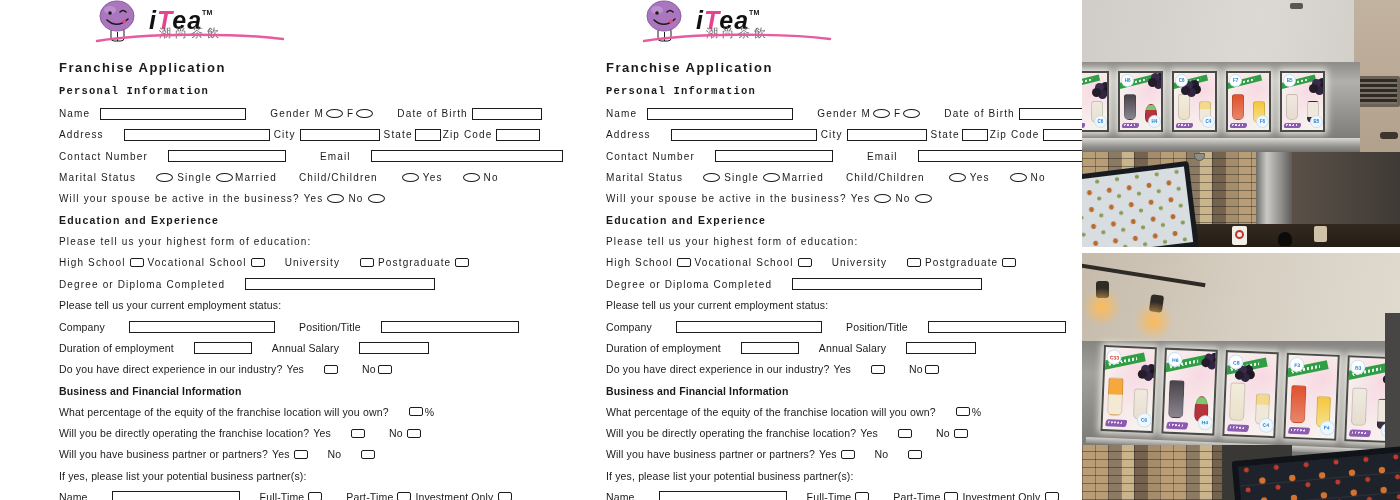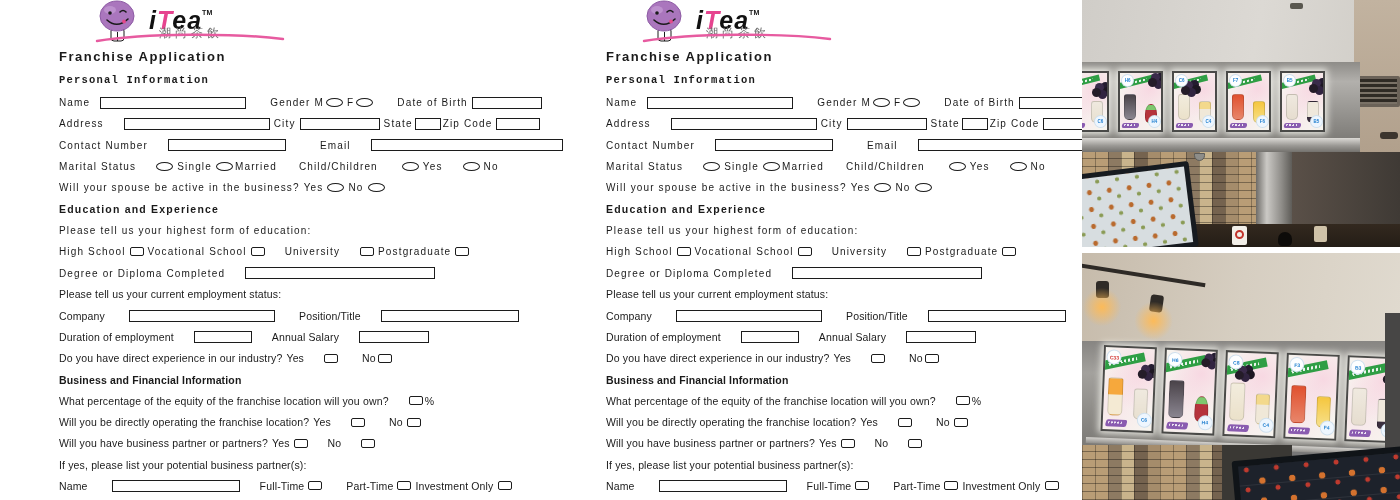--- a/index.html
+++ b/index.html
@@ -12,21 +12,21 @@
 
   .logo-wrap{position:relative;height:44px;margin-left:34px;width:220px;}
   .logo-mascot{position:absolute;left:0;top:0;}
   .brand{position:absolute;left:56px;top:0;font-size:25px;font-weight:bold;font-style:italic;letter-spacing:1px;line-height:26px;}
   .b-i,.b-ea{color:#111;}
   .b-t{color:#e6448f;}
   .b-tm{font-size:7px;font-style:normal;vertical-align:14px;letter-spacing:0;color:#111;}
   .brand-cn{position:absolute;left:66px;top:25px;font-size:12px;letter-spacing:4px;color:#6a6a6a;font-style:normal;}
   .swoosh{position:absolute;left:2px;top:32px;}
 
-  .f-title{font-size:13px;font-weight:bold;letter-spacing:1.5px;margin-top:5px;line-height:16px;}
+  .f-title{font-size:13px;font-weight:bold;letter-spacing:1.5px;margin-top:16px;line-height:16px;}
   .sec{font-weight:bold;font-size:10.5px;letter-spacing:1.2px;height:21.3px;display:flex;align-items:center;white-space:nowrap;}
   .sec.pl{letter-spacing:0.15px;text-align:center;}
   .sec.first{height:auto;margin-top:8px;line-height:14px;font-family:Liberation Mono, monospace;}
 
   .rows{margin-top:5px;}
   .r{display:flex;align-items:center;height:21.3px;font-size:10px;letter-spacing:1.15px;white-space:nowrap;}
   .r.pl{letter-spacing:0.15px;font-size:10.5px;}
   .lbl{flex:none;}
   .inp{flex:none;height:12px;border:1px solid #1c1c1c;background:#fff;box-sizing:border-box;}
   .oval{flex:none;width:17px;height:9px;border:1.3px solid #1c1c1c;border-radius:50%;box-sizing:border-box;background:#fff;}

